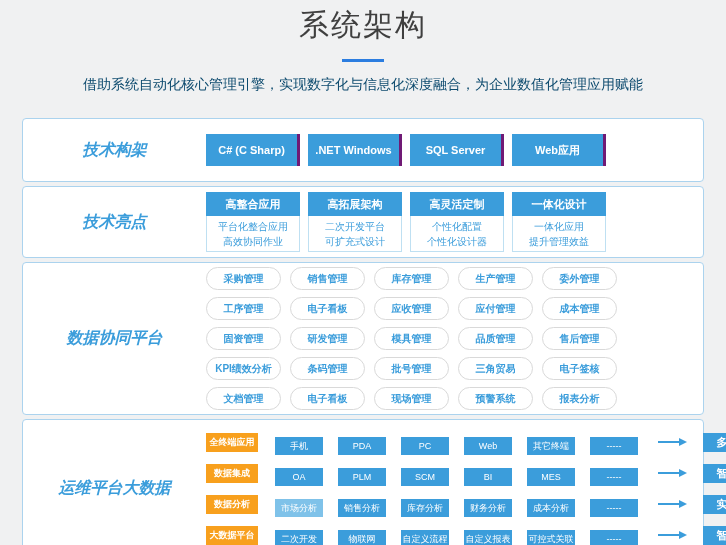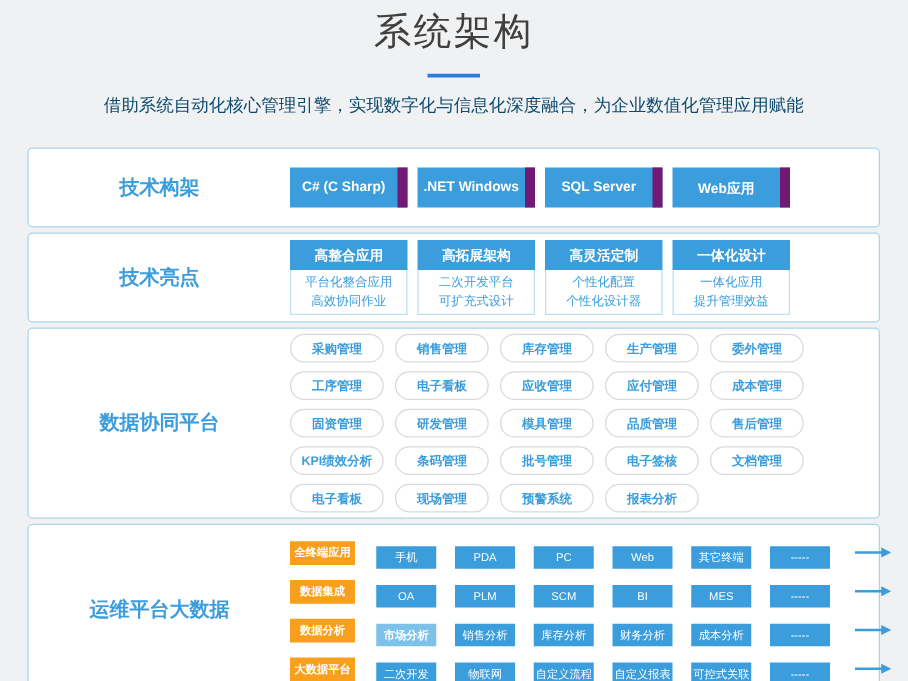--- a/index.html
+++ b/index.html
@@ -19,29 +19,29 @@
   }
   .page-subtitle {
     text-align: center; font-size: 14px; color: #0c4a6e;
   }
   .panels { margin: 24px 22px 0; }
   .panel {
     background: #fff; border: 1px solid #abd3ee; border-radius: 4px;
     display: flex; margin-bottom: 4px;
   }
   .panel-label {
-    width: 209px; flex-shrink: 0; display: flex;
+    width: 183px; flex-shrink: 0; display: flex;
     align-items: center; justify-content: center;
-    color: #3b9ddb; font-size: 16px; font-weight: bold;
+    color: #3b9ddb; font-size: 16px; font-weight: bold; font-style: italic;
   }
   
   .tech-content { display: flex; gap: 8px; padding: 15px 0; align-items: center; }
   .tech-btn {
     width: 94px; height: 32px; background: #3b9ddb;
-    border-right: 8px solid #701a75;
+    border-right: 3px solid #701a75;
     color: #fff; font-size: 11px; font-weight: bold;
     display: flex; align-items: center; justify-content: center;
     white-space: nowrap;
   }
   
   .cards-content { display: flex; gap: 8px; padding: 5px 0; }
   .card { width: 94px; }
   .card-header {
     background: #3b9ddb; color: #fff; font-size: 11px; font-weight: bold;
     height: 24px; display: flex; align-items: center; justify-content: center;
@@ -71,21 +71,21 @@
     font-size: 9px; font-weight: bold;
     display: flex; align-items: center; justify-content: center;
     white-space: nowrap; margin-right: 2px;
   }
   .ops-item {
     width: 48px; height: 18px; background: #3b9ddb; color: #fff;
     font-size: 9px; display: flex; align-items: center; justify-content: center;
     white-space: nowrap;
     margin-top: 8px;
   }
-  .ops-item.light { background: #7fc2e9; font-weight: bold; }
+  .ops-item.light { background: #7fc2e9; }
   .ops-result {
     width: 60px; height: 19px; background: #3b9ddb; color: #fff;
     font-size: 11px; font-weight: bold;
     display: flex; align-items: center; justify-content: center;
   }
   .arrow {
     width: 22px; height: 2px; background: #3b9ddb;
     position: relative; margin: 0 8px 0 5px; flex-shrink: 0;
   }
   .arrow::after {
@@ -163,20 +163,21 @@
       <div class="module">应付管理</div>
       <div class="module">成本管理</div>
       <div class="module">固资管理</div>
       <div class="module">研发管理</div>
       <div class="module">模具管理</div>
       <div class="module">品质管理</div>
       <div class="module">售后管理</div>
       <div class="module">KPI绩效分析</div>
       <div class="module">条码管理</div>
       <div class="module">批号管理</div>
+      <div class="module">三角贸易</div>
       <div class="module">电子签核</div>
       <div class="module">文档管理</div>
       <div class="module">电子看板</div>
       <div class="module">现场管理</div>
       <div class="module">预警系统</div>
       <div class="module">报表分析</div>
     </div>
   </div>
 
   <div class="panel">

